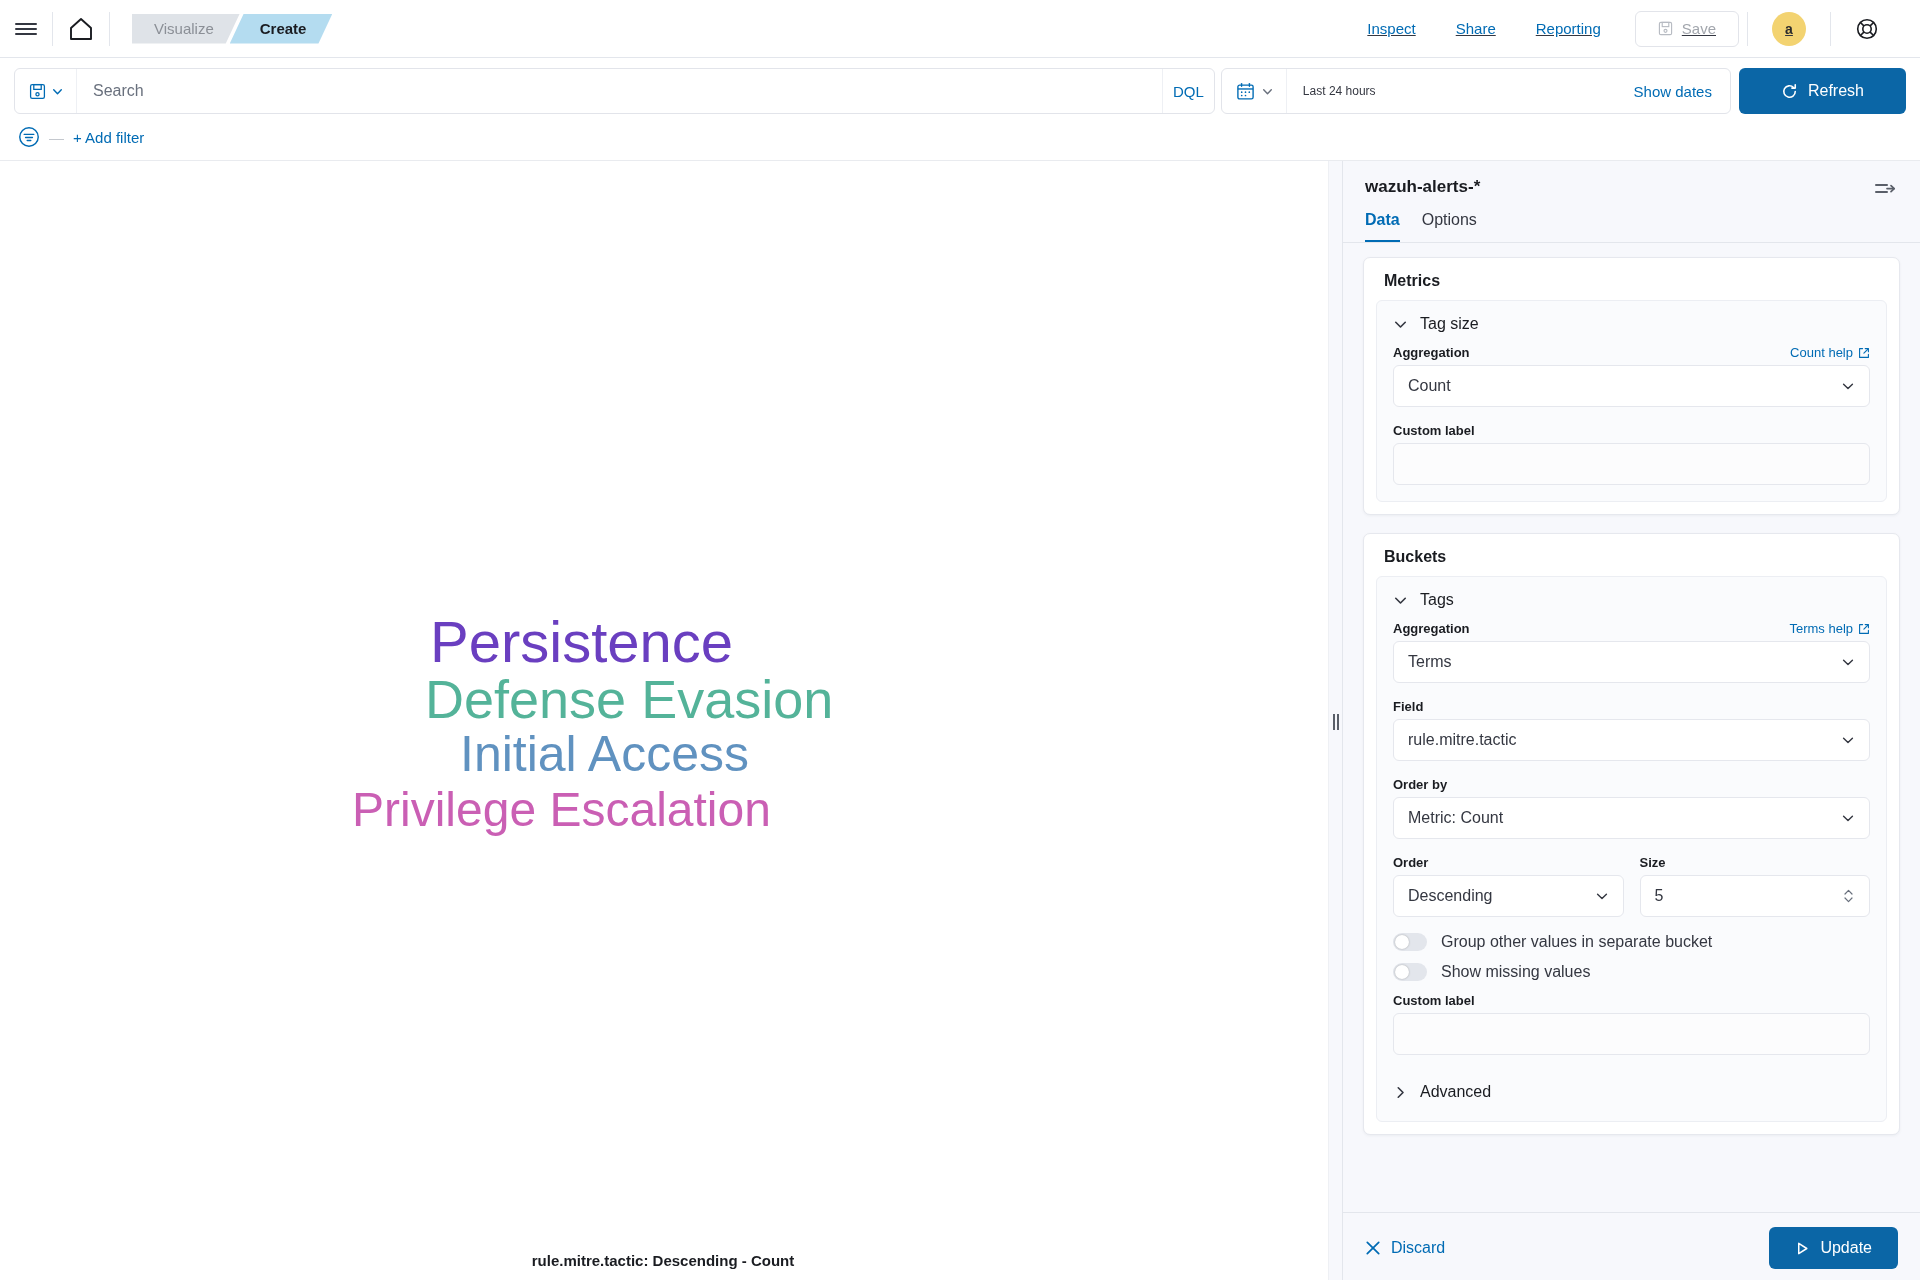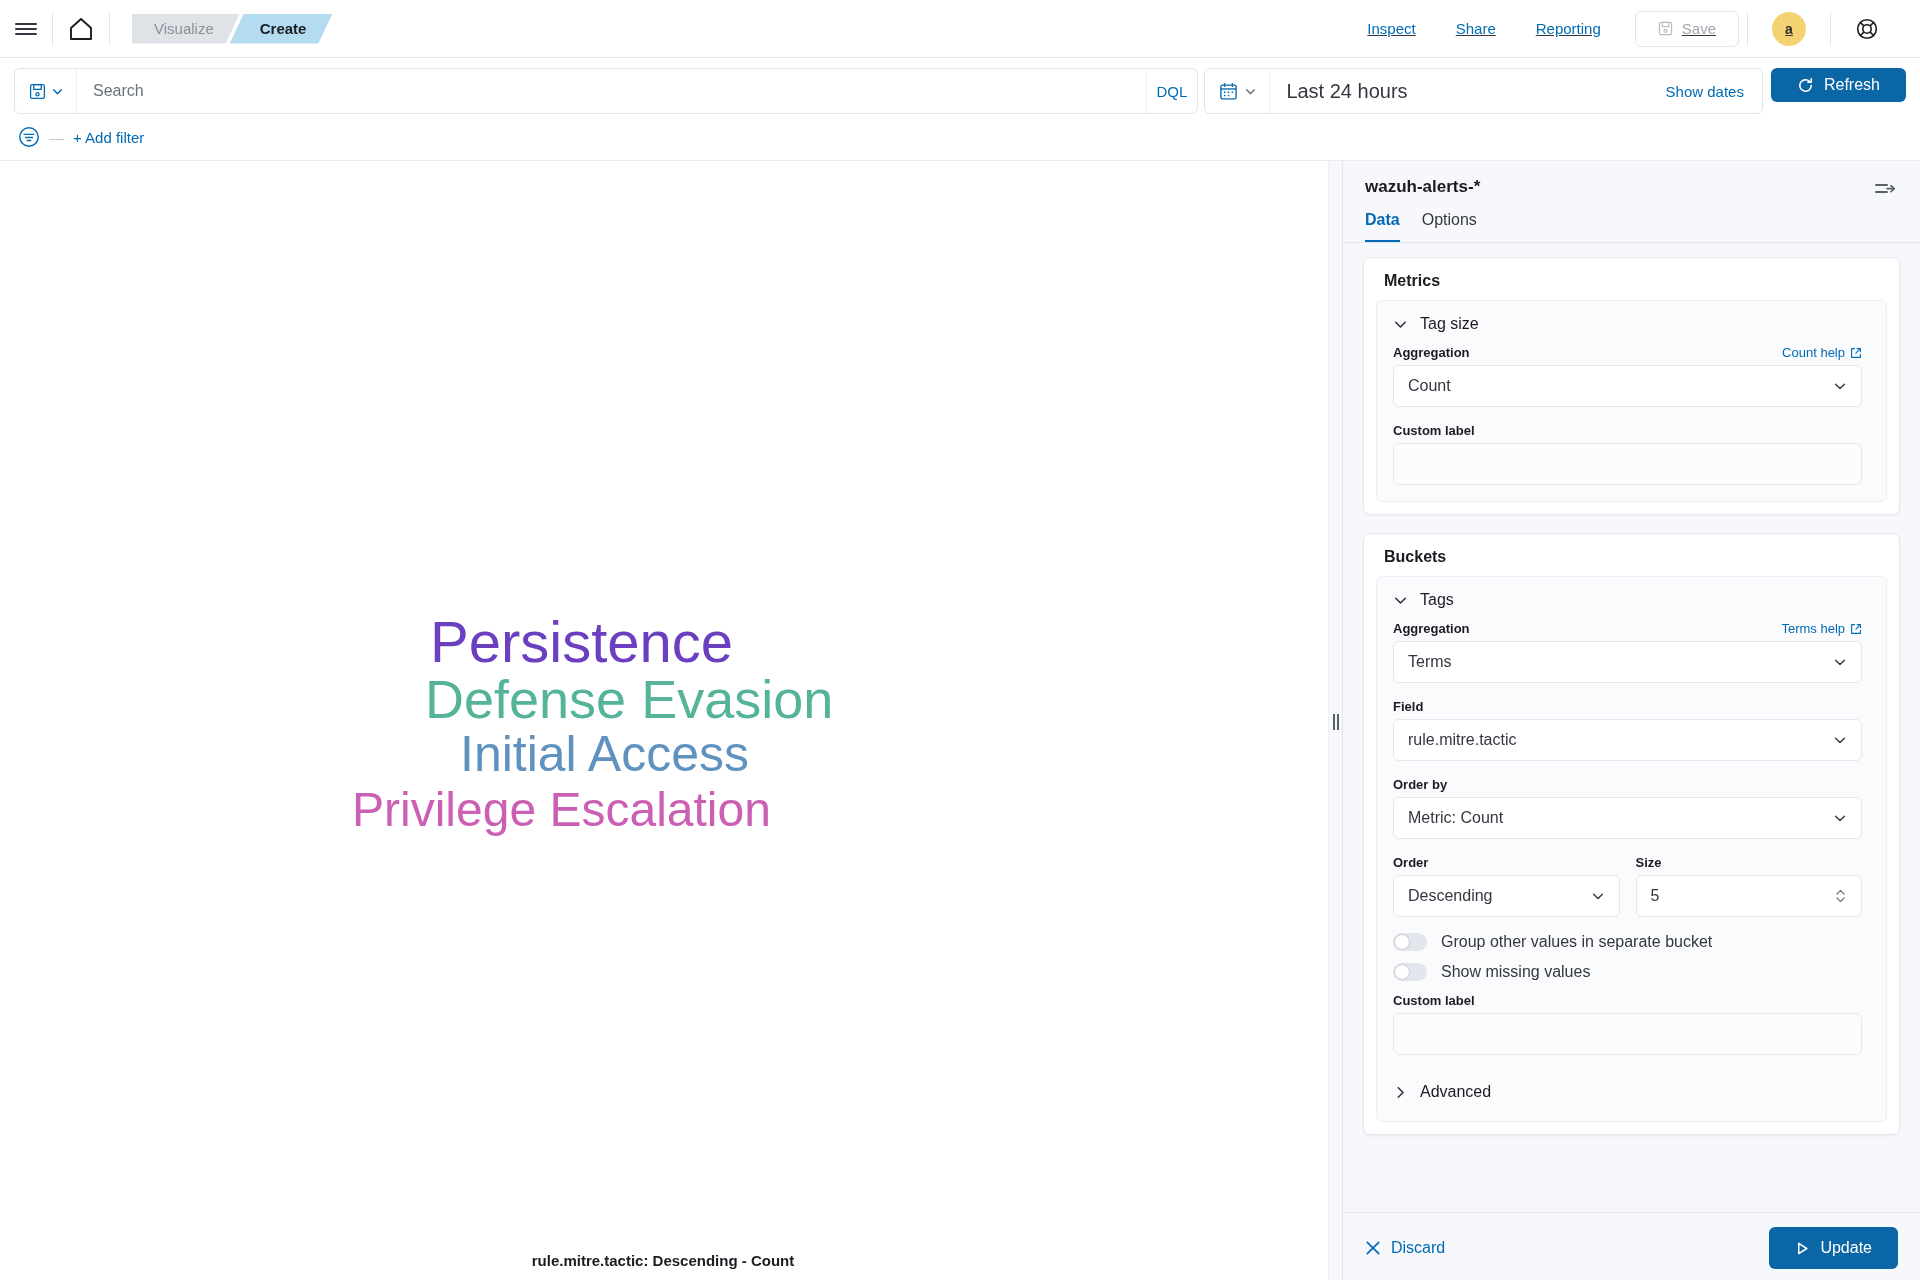--- a/index.html
+++ b/index.html
@@ -112,28 +112,28 @@
   .date-group {
     display: flex; align-items: center;
     border: 1px solid #e2e4ea; border-radius: 6px;
     margin-left: 6px; background: #fff; height: 46px;
   }
   .cal-btn {
     display: flex; align-items: center; gap: 6px;
     padding: 0 12px 0 14px; cursor: pointer;
     border-right: 1px solid #eef0f4; height: 100%;
   }
-  .date-text { padding: 0 18px 0 16px; font-size: 20px; color: #343741; cursor: pointer; }
+  .date-text { padding: 0 18px 0 16px; font-size: 12px; color: #343741; cursor: pointer; }
   .show-dates {
     color: #006bb4; font-size: 15px; padding: 0 18px 0 240px; cursor: pointer;
   }
   .refresh-btn {
     background: #0b66a6; color: #fff;
     border: none; border-radius: 6px;
-    margin-left: 8px; height: 34px; padding: 0 26px;
+    margin-left: 8px; height: 46px; padding: 0 42px;
     display: flex; align-items: center; gap: 10px;
     font-size: 16px; cursor: pointer;
     font-family: "Liberation Sans", sans-serif;
   }
 
   
   .filterbar {
     display: flex; align-items: center; gap: 9px;
     padding: 4px 14px 12px 18px;
     border-bottom: 1px solid #e9ebef;
@@ -219,21 +219,21 @@
   }
   .card-title {
     font-size: 16px; font-weight: bold; color: #1a1c21;
     padding: 14px 20px 10px 20px;
   }
   .agg-box {
     background: #fafbfd;
     border: 1px solid #eceef3;
     border-radius: 6px;
     margin: 0 12px 12px 12px;
-    padding: 12px 24px 16px 16px;
+    padding: 12px 16px 16px 16px;
   }
   .agg-header {
     display: flex; align-items: center; gap: 12px;
     font-size: 16px; color: #1a1c21;
     padding: 2px 0 12px 0; cursor: pointer;
   }
   .lbl-row { display: flex; align-items: baseline; justify-content: space-between; margin-bottom: 5px; }
   .flabel { font-size: 13px; font-weight: bold; color: #1a1c21; }
   .helplink {
     font-size: 13px; color: #006bb4; cursor: pointer;

